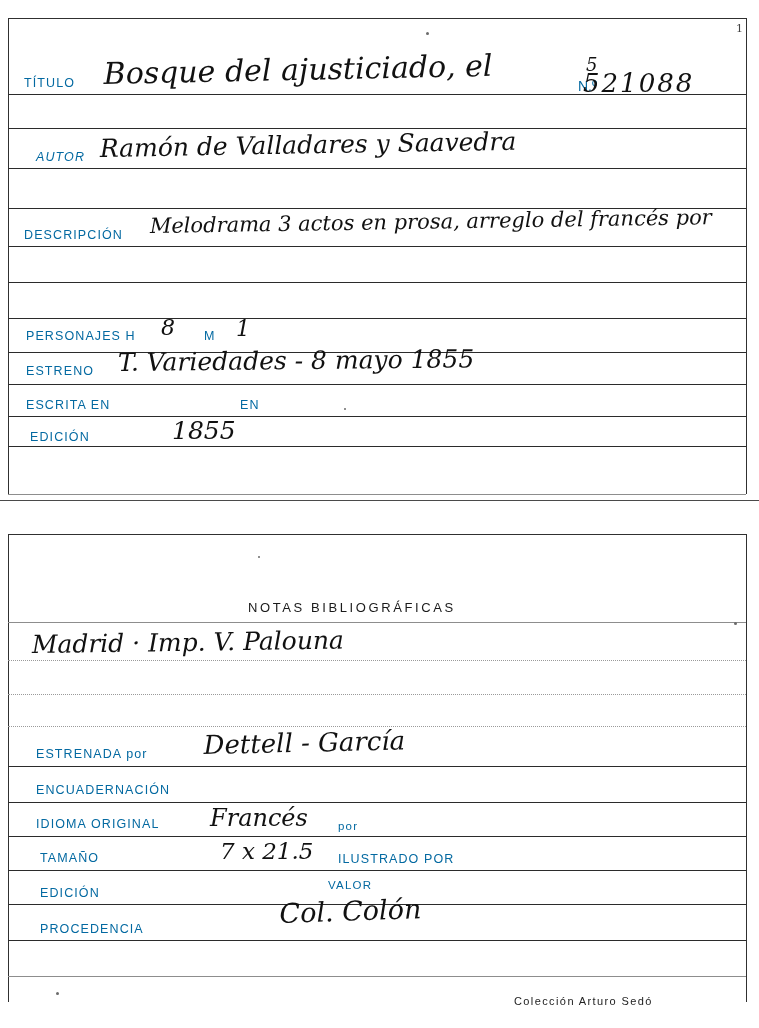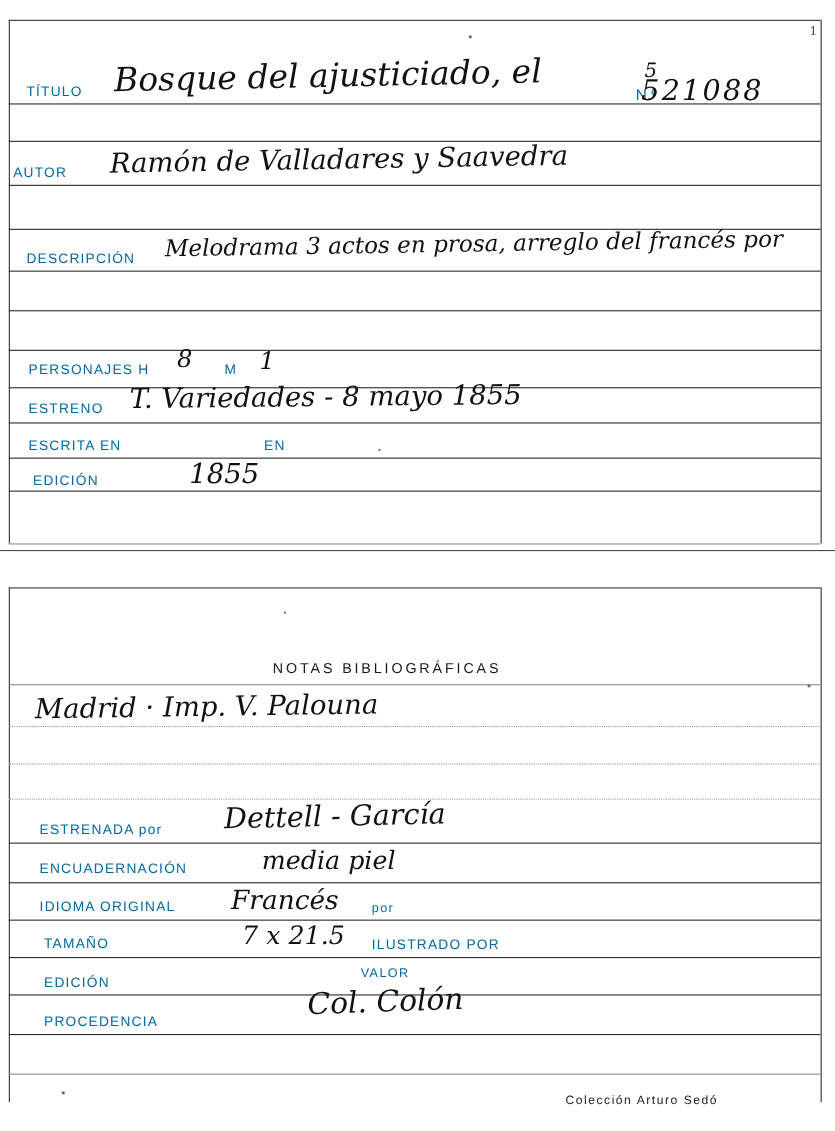--- a/index.html
+++ b/index.html
@@ -132,21 +132,21 @@
     <div class="rule" style="top:428px; width:738px;"></div>
     <div class="rule faint" style="top:476px; width:738px;"></div>
 
     <div class="lbl" style="left:16px; top:58px;">TÍTULO</div>
     <div class="hand" style="left:96px; top:38px; font-size:30px; transform:rotate(-1.2deg);">Bosque del ajusticiado, el</div>
 
     <div class="lbl" style="left:570px; top:60px; font-size:14px; letter-spacing:0;">N.º</div>
     <div class="hand" style="left:578px; top:36px; font-size:18px;">5</div>
     <div class="hand" style="left:575px; top:50px; font-size:26px; letter-spacing:2px;">521088</div>
 
-    <div class="lbl" style="left:4px; top:132px;">AUTOR</div>
+    <div class="lbl" style="left:28px; top:132px;font-style:italic;">AUTOR</div>
     <div class="hand" style="left:92px; top:116px; font-size:25px; transform:rotate(-1deg);">Ramón de Valladares y Saavedra</div>
 
     <div class="lbl" style="left:16px; top:210px;">DESCRIPCIÓN</div>
     <div class="hand" style="left:142px; top:196px; font-size:21px; transform:rotate(-0.9deg);">Melodrama 3 actos en prosa, arreglo del francés por</div>
 
     <div class="lbl" style="left:18px; top:311px;">PERSONAJES H</div>
     <div class="hand" style="left:153px; top:297px; font-size:22px;">8</div>
     <div class="lbl" style="left:196px; top:311px;">M</div>
     <div class="hand" style="left:228px; top:298px; font-size:22px;">1</div>
 
@@ -184,21 +184,20 @@
     <div class="rule" style="top:370px; width:738px;"></div>
     <div class="rule" style="top:406px; width:738px;"></div>
     <div class="rule faint" style="top:442px; width:738px;"></div>
 
     <div class="hand" style="left:24px; top:96px; font-size:25px; transform:rotate(-0.8deg);">Madrid · Imp. V. Palouna</div>
 
     <div class="lbl" style="left:28px; top:213px;">ESTRENADA por</div>
     <div class="hand" style="left:196px; top:196px; font-size:26px; transform:rotate(-1.3deg);">Dettell - García</div>
 
     <div class="lbl" style="left:28px; top:249px;">ENCUADERNACIÓN</div>
-    <div class="hand" style="left:230px; top:236px; font-size:23px;">media piel</div>
 
     <div class="lbl" style="left:28px; top:283px;">IDIOMA ORIGINAL</div>
     <div class="hand" style="left:202px; top:270px; font-size:24px;">Francés</div>
     <div class="lbl small" style="left:330px; top:286px;text-align:right;">por</div>
 
     <div class="lbl" style="left:32px; top:317px;">TAMAÑO</div>
     <div class="hand" style="left:212px; top:304px; font-size:23px;">7 x 21.5</div>
     <div class="lbl" style="left:330px; top:318px;">ILUSTRADO POR</div>
 
     <div class="lbl" style="left:32px; top:352px;">EDICIÓN</div>

